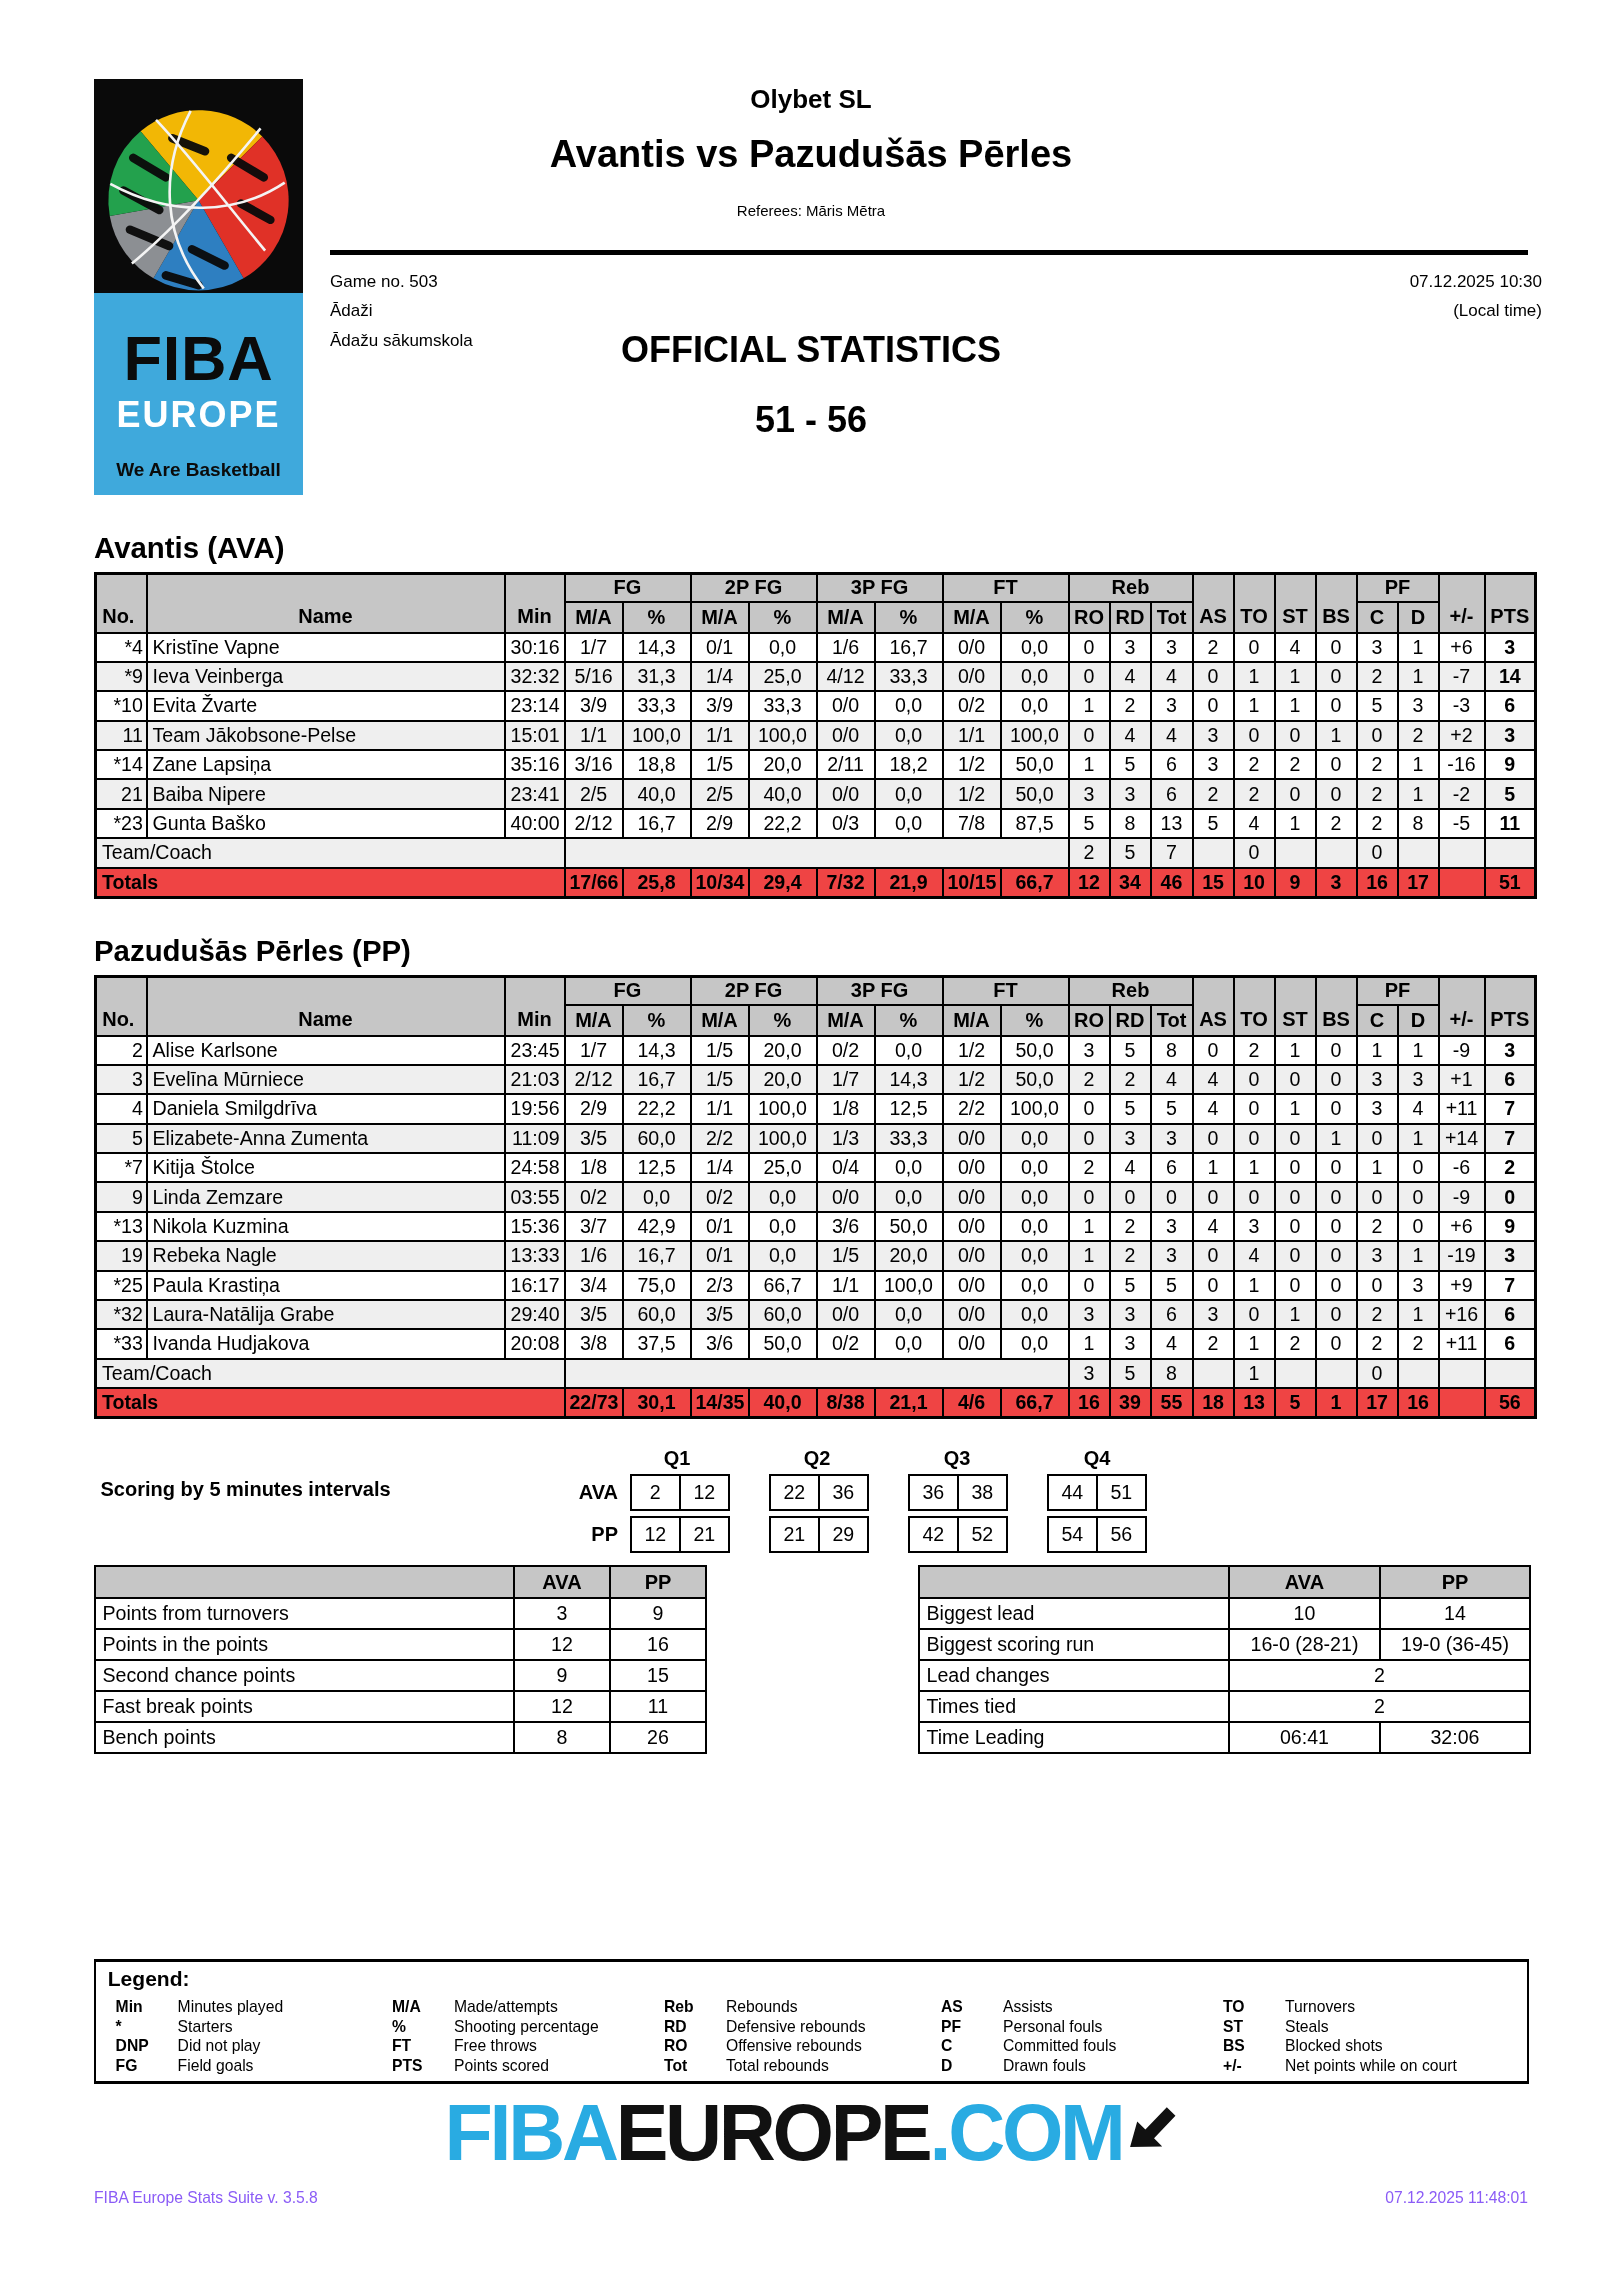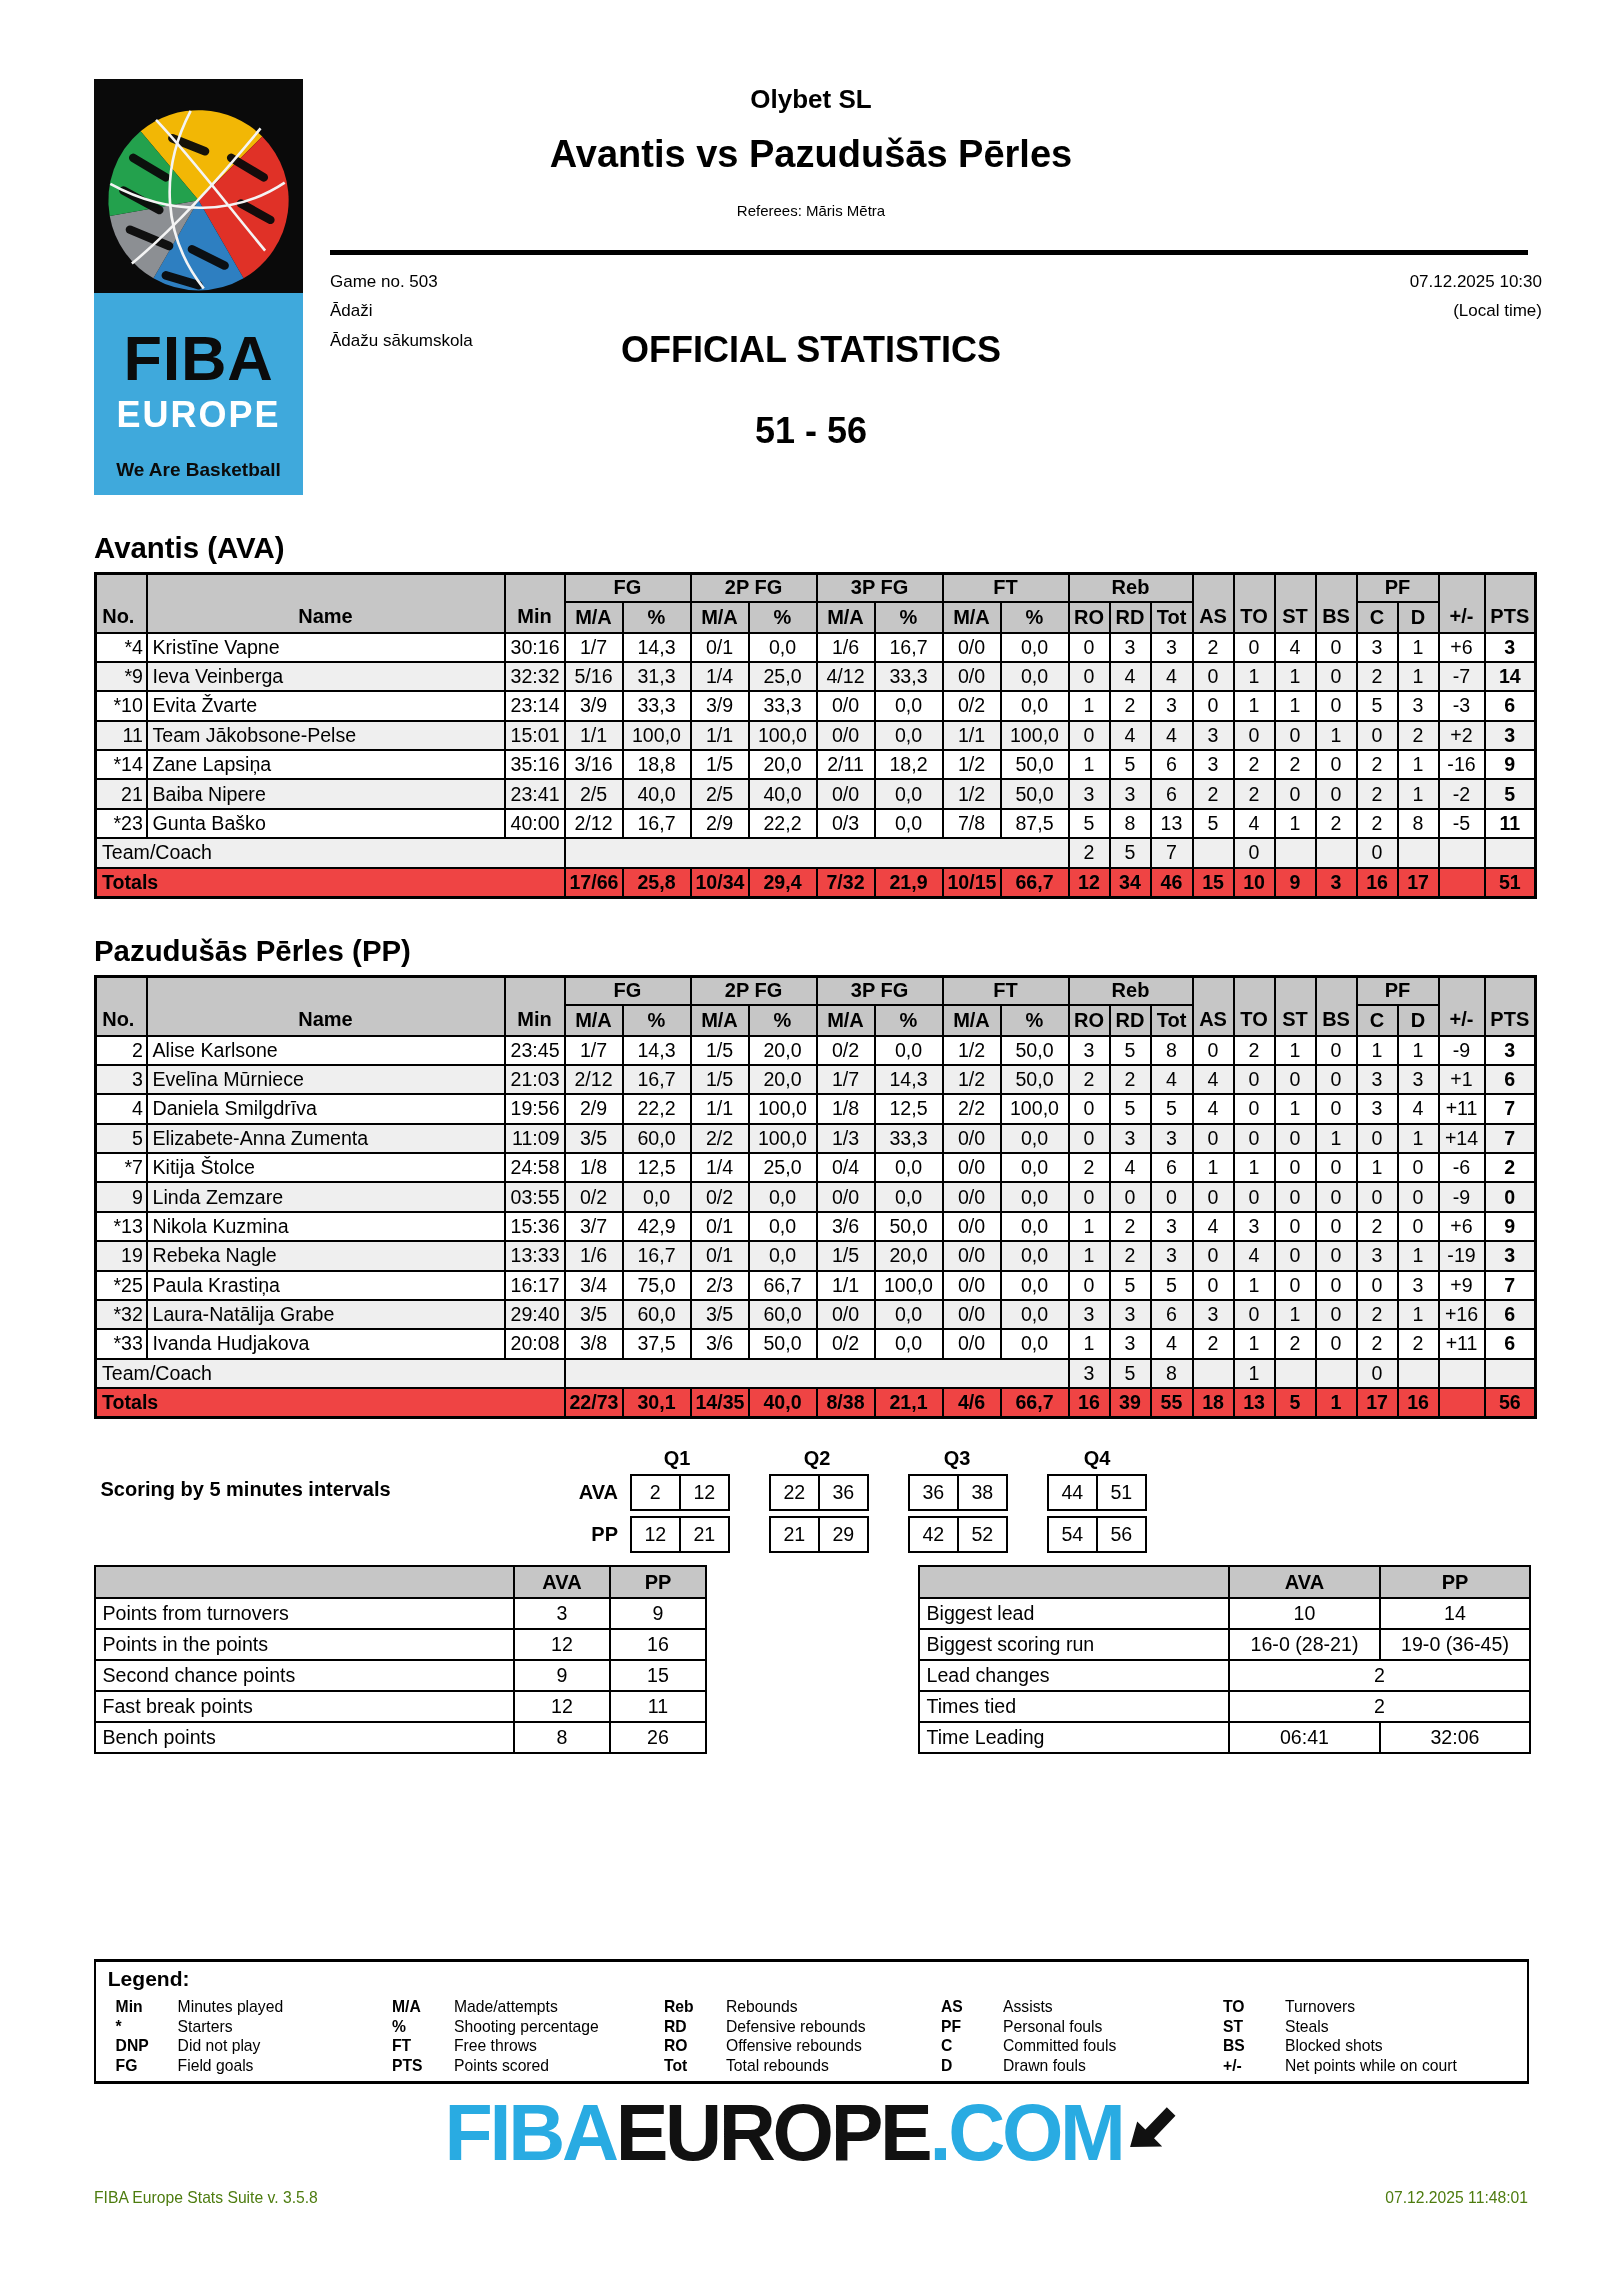--- a/index.html
+++ b/index.html
@@ -16,21 +16,21 @@
   .lf-tag    { font-size:19px; font-weight:bold; color:#0b0b0b; margin-top:25px; }
   
   .head-center { position:absolute; left:0; top:84px; width:100%; text-align:center; }
   .league      { font-size:26px; font-weight:bold; margin-bottom:18.3px; }
   .match-title { font-size:38px; font-weight:bold; margin-bottom:26px; }
   .refs        { font-size:15px; }
   .rule { position:absolute; left:330px; top:250px; width:1198px; height:4.6px; background:#000; }
   .gi-left  { position:absolute; left:330px; top:267px; font-size:17px; line-height:29.4px; }
   .gi-right { position:absolute; right:80px; top:267px; font-size:17px; line-height:29.4px; text-align:right; }
   .official  { position:absolute; left:0; top:329px; width:100%; text-align:center; font-size:36px; font-weight:bold; }
-  .big-score { position:absolute; left:0; top:410px; width:100%; text-align:center; font-size:36px; font-weight:bold; }
+  .big-score { position:absolute; left:0; top:399px; width:100%; text-align:center; font-size:36px; font-weight:bold; }
   .quarters  { position:absolute; left:0; top:449px; width:100%; text-align:center; font-size:19px; }
   
   .team-sec  { position:absolute; left:94px; width:1435px; }
   .team-head { font-size:29.4px; font-weight:bold; margin-bottom:6.5px; }
   table.stats { border-collapse:collapse; table-layout:fixed; width:1435px; border:3.3px solid #000; }
   .stats th, .stats td { border:2px solid #000; overflow:hidden; white-space:nowrap; }
   .stats th { background:#c6c6c6; font-size:20px; font-weight:bold; text-align:center; height:29px; padding:0 2.6px; }
   .stats thead tr.gh th { height:26px; }
   .stats th.rs { vertical-align:bottom; padding-bottom:3.9px; }
   .stats td { font-size:19.6px; text-align:center; height:26px; padding:0.7px 3.9px; background:#fff; }
@@ -68,21 +68,21 @@
   .lg-title { position:absolute; left:11.8px; top:5.2px; font-size:21px; font-weight:bold; }
   .lg-col { position:absolute; top:35px; }
   .lg-row { line-height:19.6px; font-size:15.7px; white-space:nowrap; }
   .lg-abbr { display:inline-block; width:62px; font-weight:bold; }
   
   .footer-logo { position:absolute; left:0; top:2093px; width:100%; display:flex; justify-content:center; align-items:flex-start; }
   .fl-text { font-size:79px; font-weight:bold; letter-spacing:-3.3px; line-height:79px; }
   .fl-blue  { color:#29abe2; }
   .fl-black { color:#111111; }
   .fl-arrow { margin-left:3.9px; margin-top:2.6px; }
-  .footer-meta { position:absolute; left:94px; right:94px; top:2189px; font-size:15.7px; color:#4d7c0f; }
+  .footer-meta { position:absolute; left:94px; right:94px; top:2189px; font-size:15.7px; color:#8b5cf6; }
   .fm-left  { float:left; }
   .fm-right { float:right; }
 </style>
 </head>
 <body>
 
 <div class="page">
 
   <div class="logo-ball">
     <svg width="209" height="236" viewBox="0 0 320 360">

